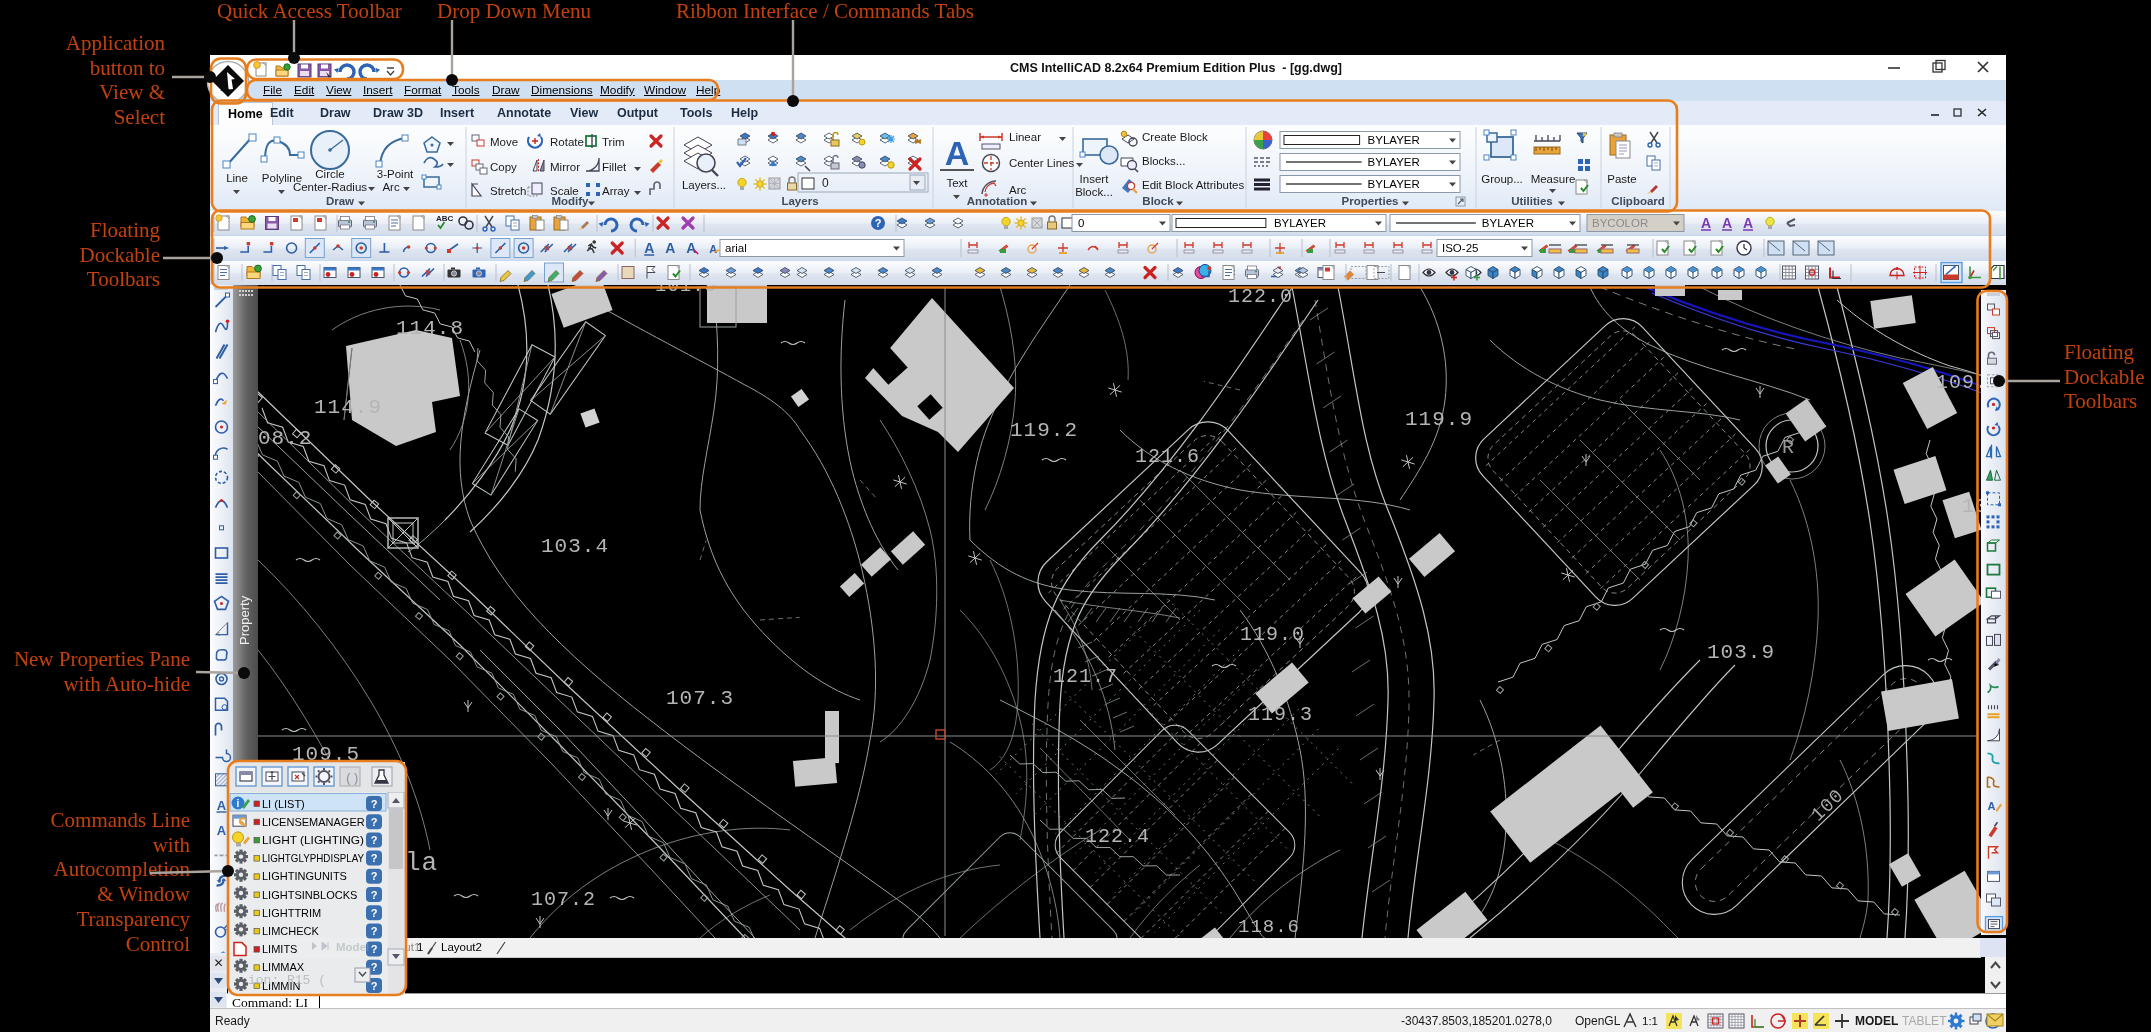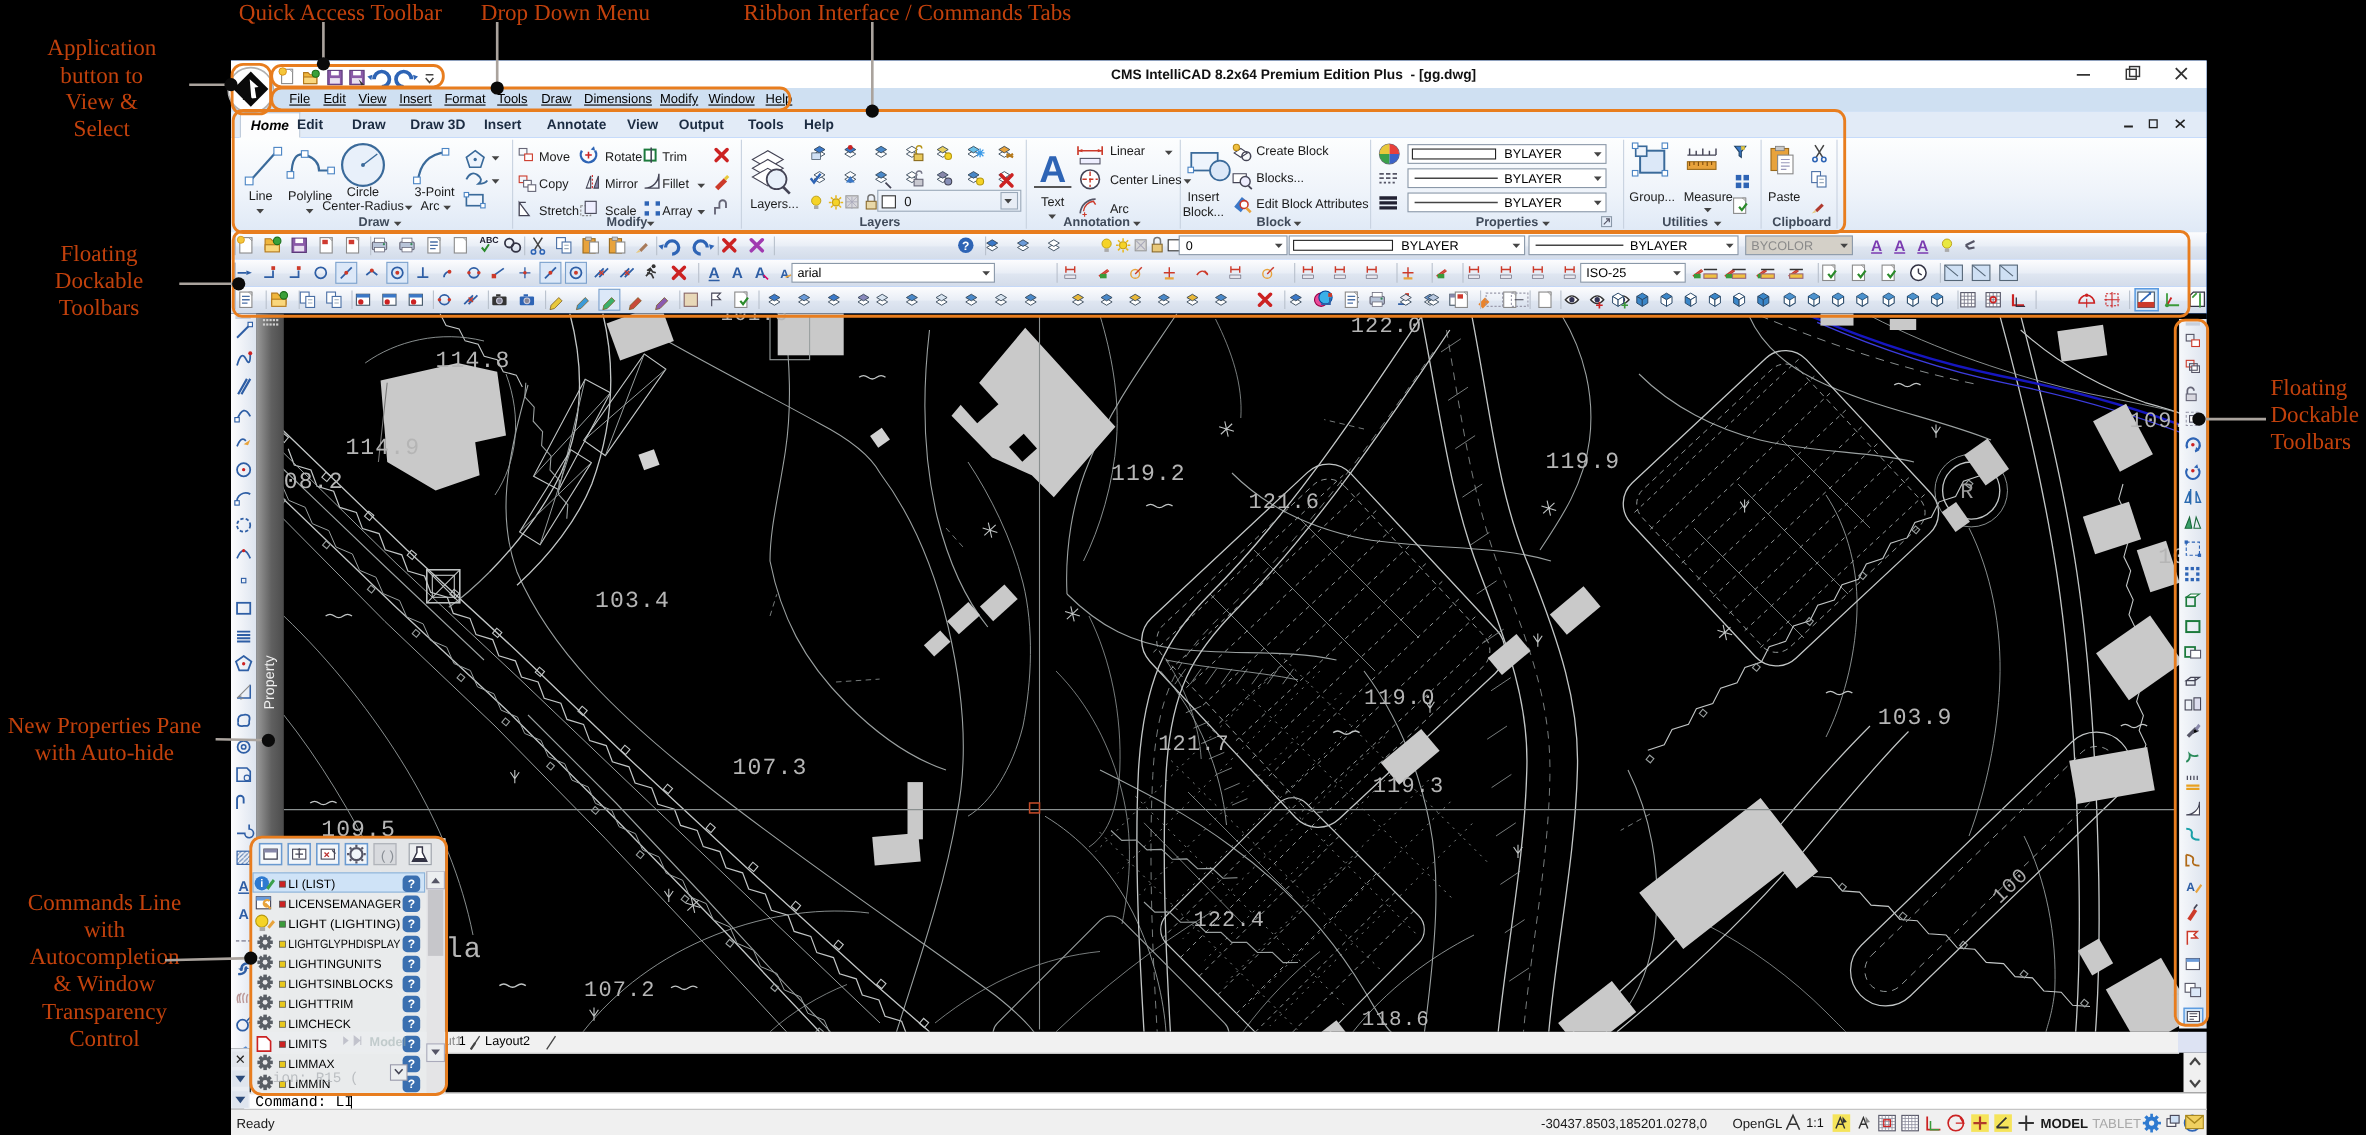--- a/index.html
+++ b/index.html
@@ -1,32 +1,32 @@
 <!DOCTYPE html>
 <html><head><meta charset="utf-8"><style>
 html,body{margin:0;padding:0;background:#000;}
 #page{position:relative;width:2151px;height:1032px;background:#000;overflow:hidden;
  font-family:"Liberation Sans",sans-serif;}
 .ann{position:absolute;color:#c2410c;font-size:21px;line-height:24.7px;white-space:nowrap;font-family:Liberation Serif, serif;}
-.ar{text-align:center;}
+.ar{text-align:right;}
 #win{position:absolute;left:210px;top:55px;width:1796px;height:775px;background:#3b82f6;}
 #title{position:absolute;left:0;top:0;width:100%;height:25px;background:#fff;}
 #title .t{position:absolute;left:800px;top:6px;font-size:12.5px;font-weight:bold;color:#111;}
 #menubar{position:absolute;left:0;top:25px;width:100%;height:21px;background:#cfe0f2;font-size:11.8px;color:#000;}
 #menubar span{position:absolute;top:3px;text-decoration:underline;}
 #rtabs{position:absolute;left:0;top:46px;width:100%;height:24px;background:#e2ebf7;font-size:12.5px;font-weight:bold;color:#1c2c42;}
 #rtabs span{position:absolute;top:5px;}
-#rtabs .act{background:#fdfdfe;border:1px solid #b9c6d8;border-bottom:none;top:1px;padding:4px 9px 5px 9px;color:#000;font-style:italic;}
+#rtabs .act{background:#fdfdfe;border:1px solid #b9c6d8;border-bottom:none;top:1px;padding:4px 9px 5px 9px;color:#000;}
 #ribbon{position:absolute;left:0;top:70px;width:100%;height:86px;background:linear-gradient(#fdfefe,#eef3fa 60%,#dfe9f6);border-bottom:1px solid #c3cede;}
 #main{position:absolute;left:0;top:230px;width:100%;height:653px;background:#000;}
 #prop{position:absolute;left:23px;top:230px;width:25px;height:653px;background:linear-gradient(90deg,#9b9b9b,#606060 55%,#4c4c4c);}
 #prop .pt{position:absolute;left:4px;top:360px;color:#f0f0f0;font-size:13px;transform:rotate(-90deg);transform-origin:0 0;white-space:nowrap;}
 #laytabs{position:absolute;left:23px;top:883px;width:1748px;height:19px;background:#f1f1f1;border-bottom:1px solid #c9c9c9;font-size:11.5px;color:#000;}
 #cmdhist{position:absolute;left:12px;top:902px;width:1763px;height:36px;background:#fff;font-family:"Liberation Mono",monospace;font-size:13.5px;color:#000;}
-#cmdline{position:absolute;left:12px;top:938px;width:1784px;height:15px;background:#fff;border-top:1px solid #9a9a9a;font-family:Liberation Mono, monospace;font-size:13.5px;color:#000;}
+#cmdline{position:absolute;left:12px;top:938px;width:1784px;height:15px;background:#fff;border-top:1px solid #9a9a9a;font-family:Liberation Serif, serif;font-size:13.5px;color:#000;}
 #status{position:absolute;left:0;top:953px;width:1796px;height:24px;background:#f0f0f0;border-top:1px solid #c0c0c0;font-size:12px;color:#1a1a1a;}
 #popup{position:absolute;left:228px;top:762px;width:177px;height:233px;background:rgba(236,238,240,0.93);z-index:20;}
 svg{display:block;}
 .abs{position:absolute;}
 </style></head><body>
 <div id="page">
 <div class="ann" style="left:217px;top:-1px;">Quick Access Toolbar</div>
     <div class="ann" style="left:437px;top:-1px;">Drop Down Menu</div>
     <div class="ann" style="left:676px;top:-1px;">Ribbon Interface / Commands Tabs</div>
     <div class="ann ar" style="left:20px;top:31px;width:145px;">Application<br>button to<br>View &amp;<br>Select</div>

